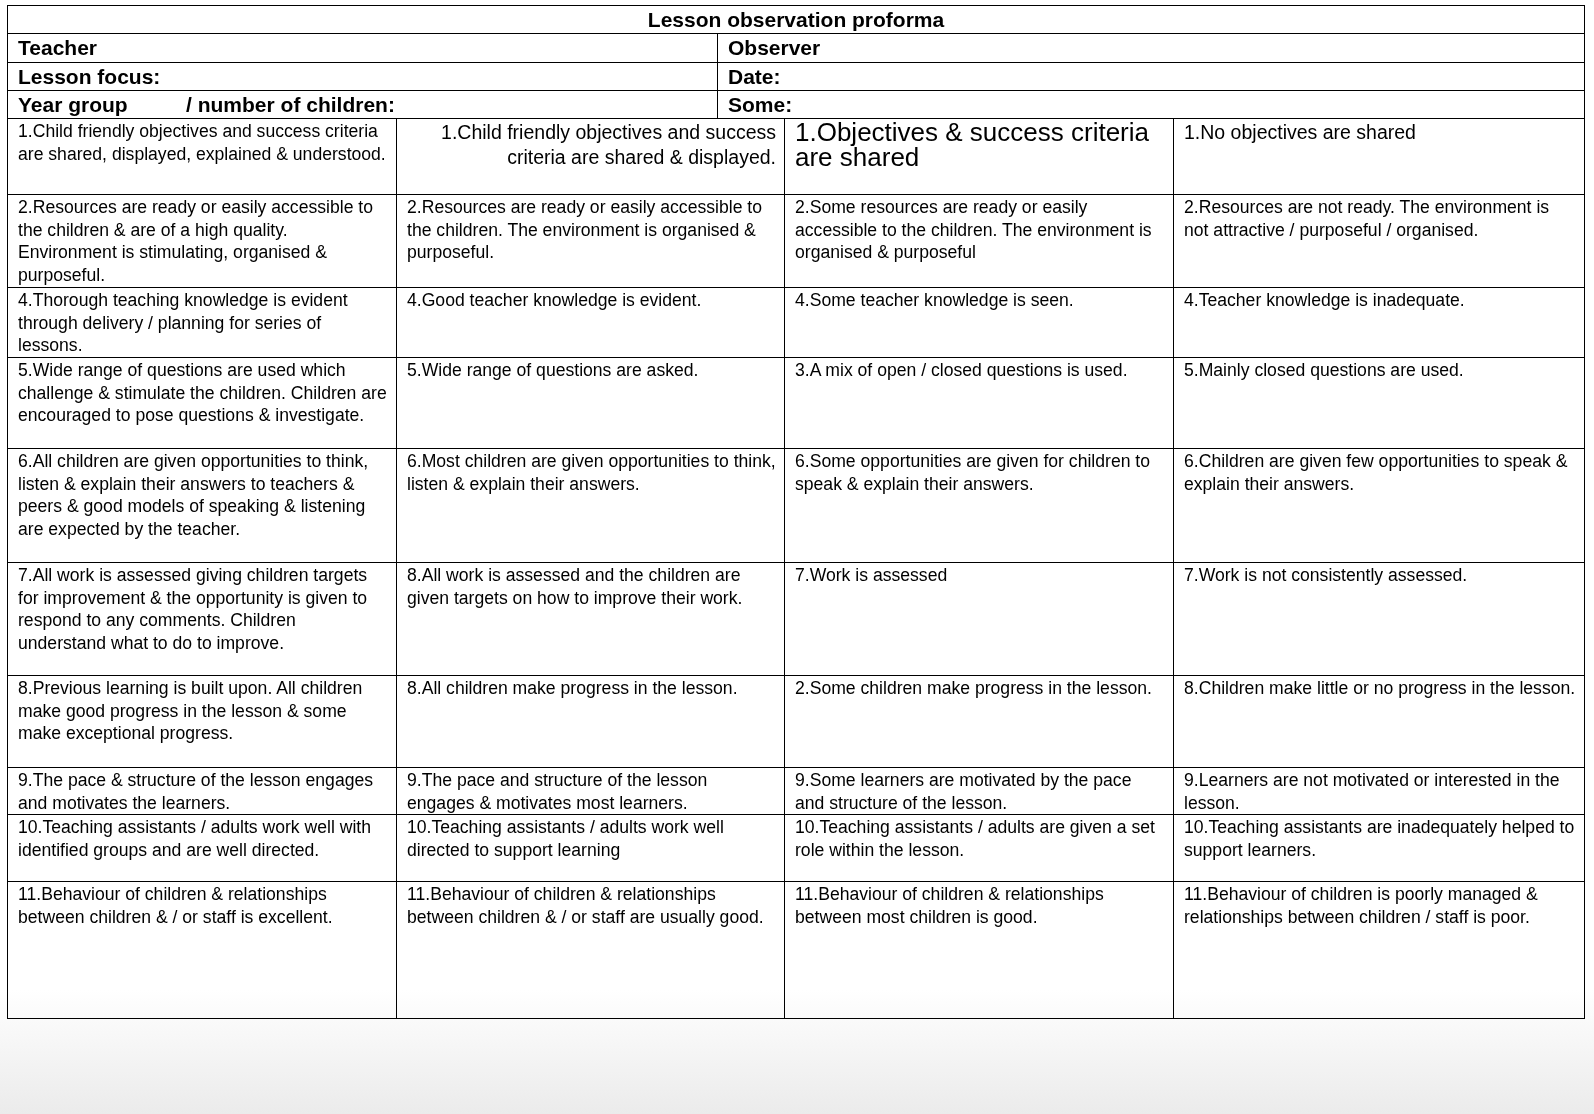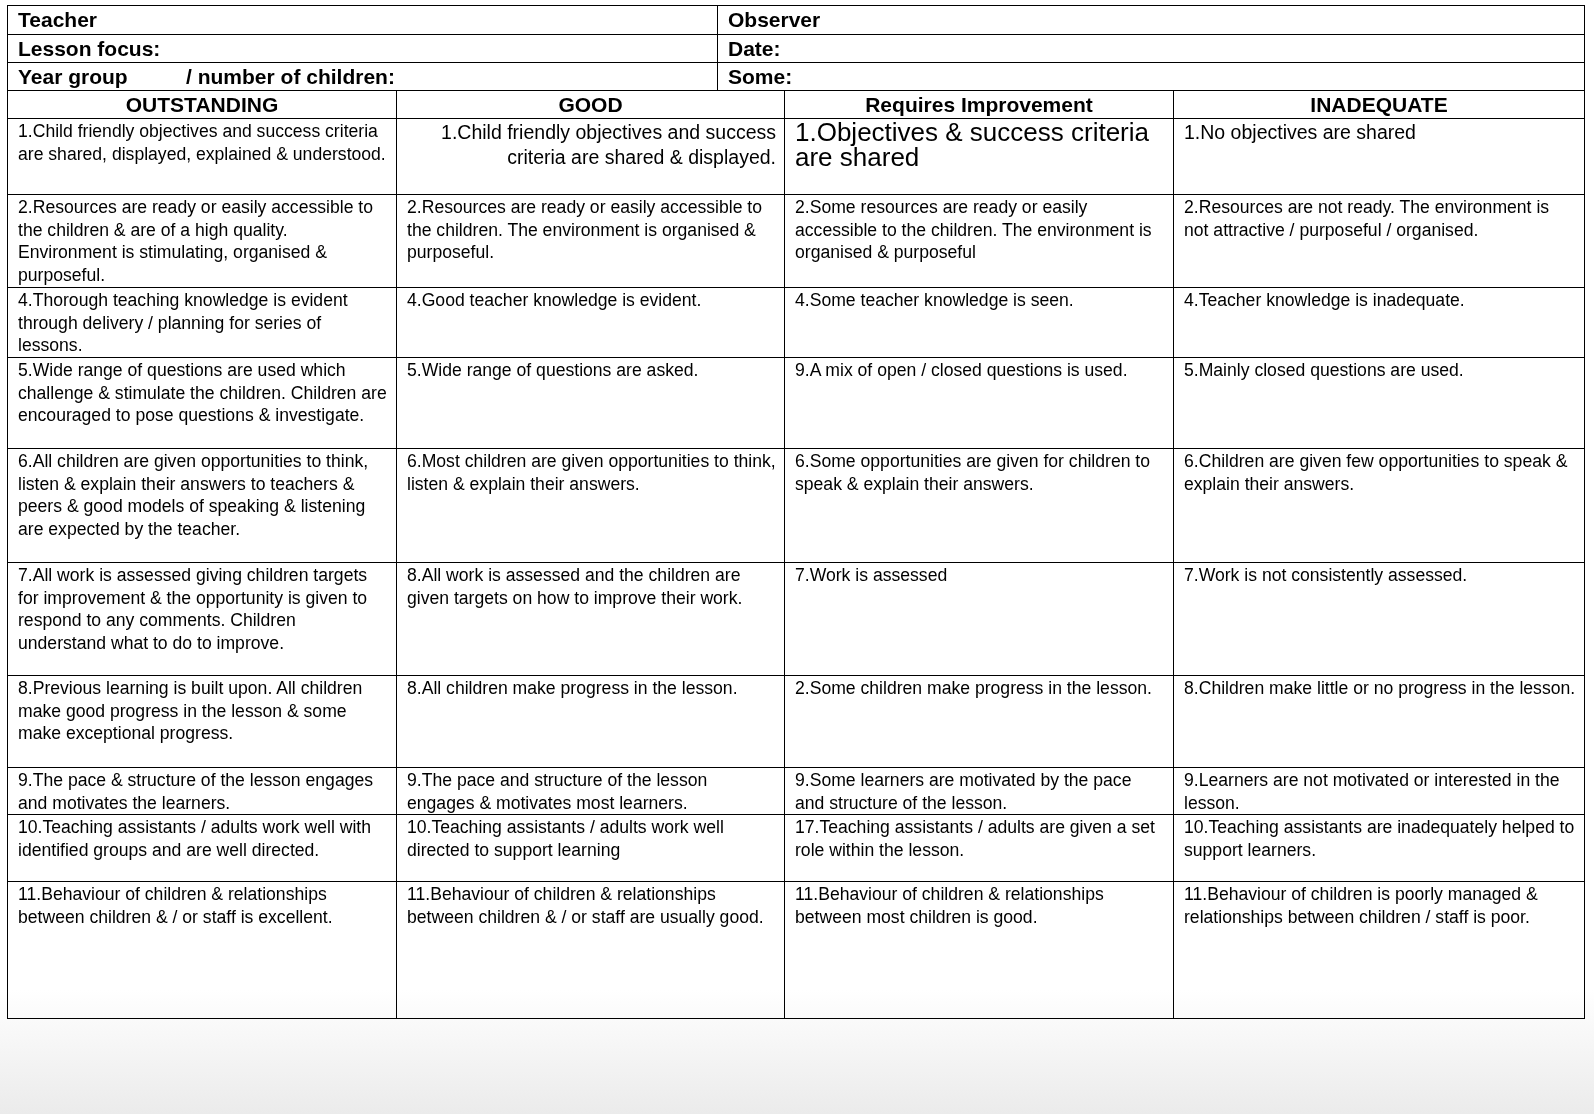--- a/index.html
+++ b/index.html
@@ -57,37 +57,34 @@
 
 <table class="form">
   <colgroup>
     <col style="width:389px">
       <col style="width:321px">
       <col style="width:67px">
       <col style="width:389px">
       <col style="width:411px">
   </colgroup>
   <tbody>
+      <tr style="height:28px">
+    <td colspan="5" class="title-cell">Lesson observation proforma</td>
+  </tr>
   <tr style="height:29px">
     <td colspan="2" class="info-cell">Teacher</td>
     <td colspan="3" class="info-cell">Observer</td>
   </tr>
   <tr style="height:28px">
     <td colspan="2" class="info-cell">Lesson focus:</td>
     <td colspan="3" class="info-cell">Date:</td>
   </tr>
   <tr style="height:27px">
     <td colspan="2" class="info-cell">Year group          / number of children:</td>
     <td colspan="3" class="info-cell">Some:</td>
-  </tr>
-  <tr style="height:28px">
-    <td class="col-head">OUTSTANDING</td>
-    <td colspan="2" class="col-head">GOOD</td>
-    <td class="col-head">Requires Improvement</td>
-    <td class="col-head">INADEQUATE</td>
   </tr>
 
   <tr style="height:76px">
     <td class="crit">1.Child friendly objectives and success criteria are shared, displayed, explained &amp; understood.</td>
     <td colspan="2" class="crit good1">1.Child friendly objectives and success criteria are shared &amp; displayed.</td>
     <td class="crit ri1">1.Objectives &amp; success criteria are shared</td>
     <td class="crit in1">1.No objectives are shared</td>
   </tr>
   <tr style="height:92px">
     <td class="crit">2.Resources are ready or easily accessible to the children &amp; are of a high quality. Environment is stimulating, organised &amp; purposeful.</td>
@@ -97,21 +94,21 @@
   </tr>
   <tr style="height:69px">
     <td class="crit">4.Thorough teaching knowledge is evident through delivery / planning for series of lessons.</td>
     <td colspan="2" class="crit">4.Good teacher knowledge is evident.</td>
     <td class="crit">4.Some teacher knowledge is seen.</td>
     <td class="crit">4.Teacher knowledge is inadequate.</td>
   </tr>
   <tr style="height:91px">
     <td class="crit">5.Wide range of questions are used which challenge &amp; stimulate the children. Children are encouraged to pose questions &amp; investigate.</td>
     <td colspan="2" class="crit">5.Wide range of questions are asked.</td>
-    <td class="crit">9.A mix of open / closed questions is used.</td>
+    <td class="crit">3.A mix of open / closed questions is used.</td>
     <td class="crit">5.Mainly closed questions are used.</td>
   </tr>
   <tr style="height:114px">
     <td class="crit">6.All children are given opportunities to think, listen &amp; explain their answers to teachers &amp; peers &amp; good models of speaking &amp; listening are expected by the teacher.</td>
     <td colspan="2" class="crit">6.Most children are given opportunities to think, listen &amp; explain their answers.</td>
     <td class="crit">6.Some opportunities are given for children to speak &amp; explain their answers.</td>
     <td class="crit">6.Children are given few opportunities to speak &amp; explain their answers.</td>
   </tr>
   <tr style="height:113px">
     <td class="crit">7.All work is assessed giving children targets for improvement &amp; the opportunity is given to respond to any comments. Children understand what to do to improve.</td>
@@ -127,21 +124,21 @@
   </tr>
   <tr style="height:47px">
     <td class="crit">9.The pace &amp; structure of the lesson engages and motivates the learners.</td>
     <td colspan="2" class="crit">9.The pace and structure of the lesson engages &amp; motivates most learners.</td>
     <td class="crit">9.Some learners are motivated by the pace and structure of the lesson.</td>
     <td class="crit">9.Learners are not motivated or interested in the lesson.</td>
   </tr>
   <tr style="height:67px">
     <td class="crit">10.Teaching assistants / adults work well with identified groups and are well directed.</td>
     <td colspan="2" class="crit">10.Teaching assistants / adults work well directed to support learning</td>
-    <td class="crit">17.Teaching assistants / adults are given a set role within the lesson.</td>
+    <td class="crit">10.Teaching assistants / adults are given a set role within the lesson.</td>
     <td class="crit">10.Teaching assistants are inadequately helped to support learners.</td>
   </tr>
   <tr style="height:137px">
     <td class="crit">11.Behaviour of children &amp; relationships between children &amp; / or staff is excellent.</td>
     <td colspan="2" class="crit">11.Behaviour of children &amp; relationships between children &amp; / or staff are usually good.</td>
     <td class="crit">11.Behaviour of children &amp; relationships between most children is good.</td>
     <td class="crit">11.Behaviour of children is poorly managed &amp; relationships between children / staff is poor.</td>
   </tr>
 </tbody>
   </table>

